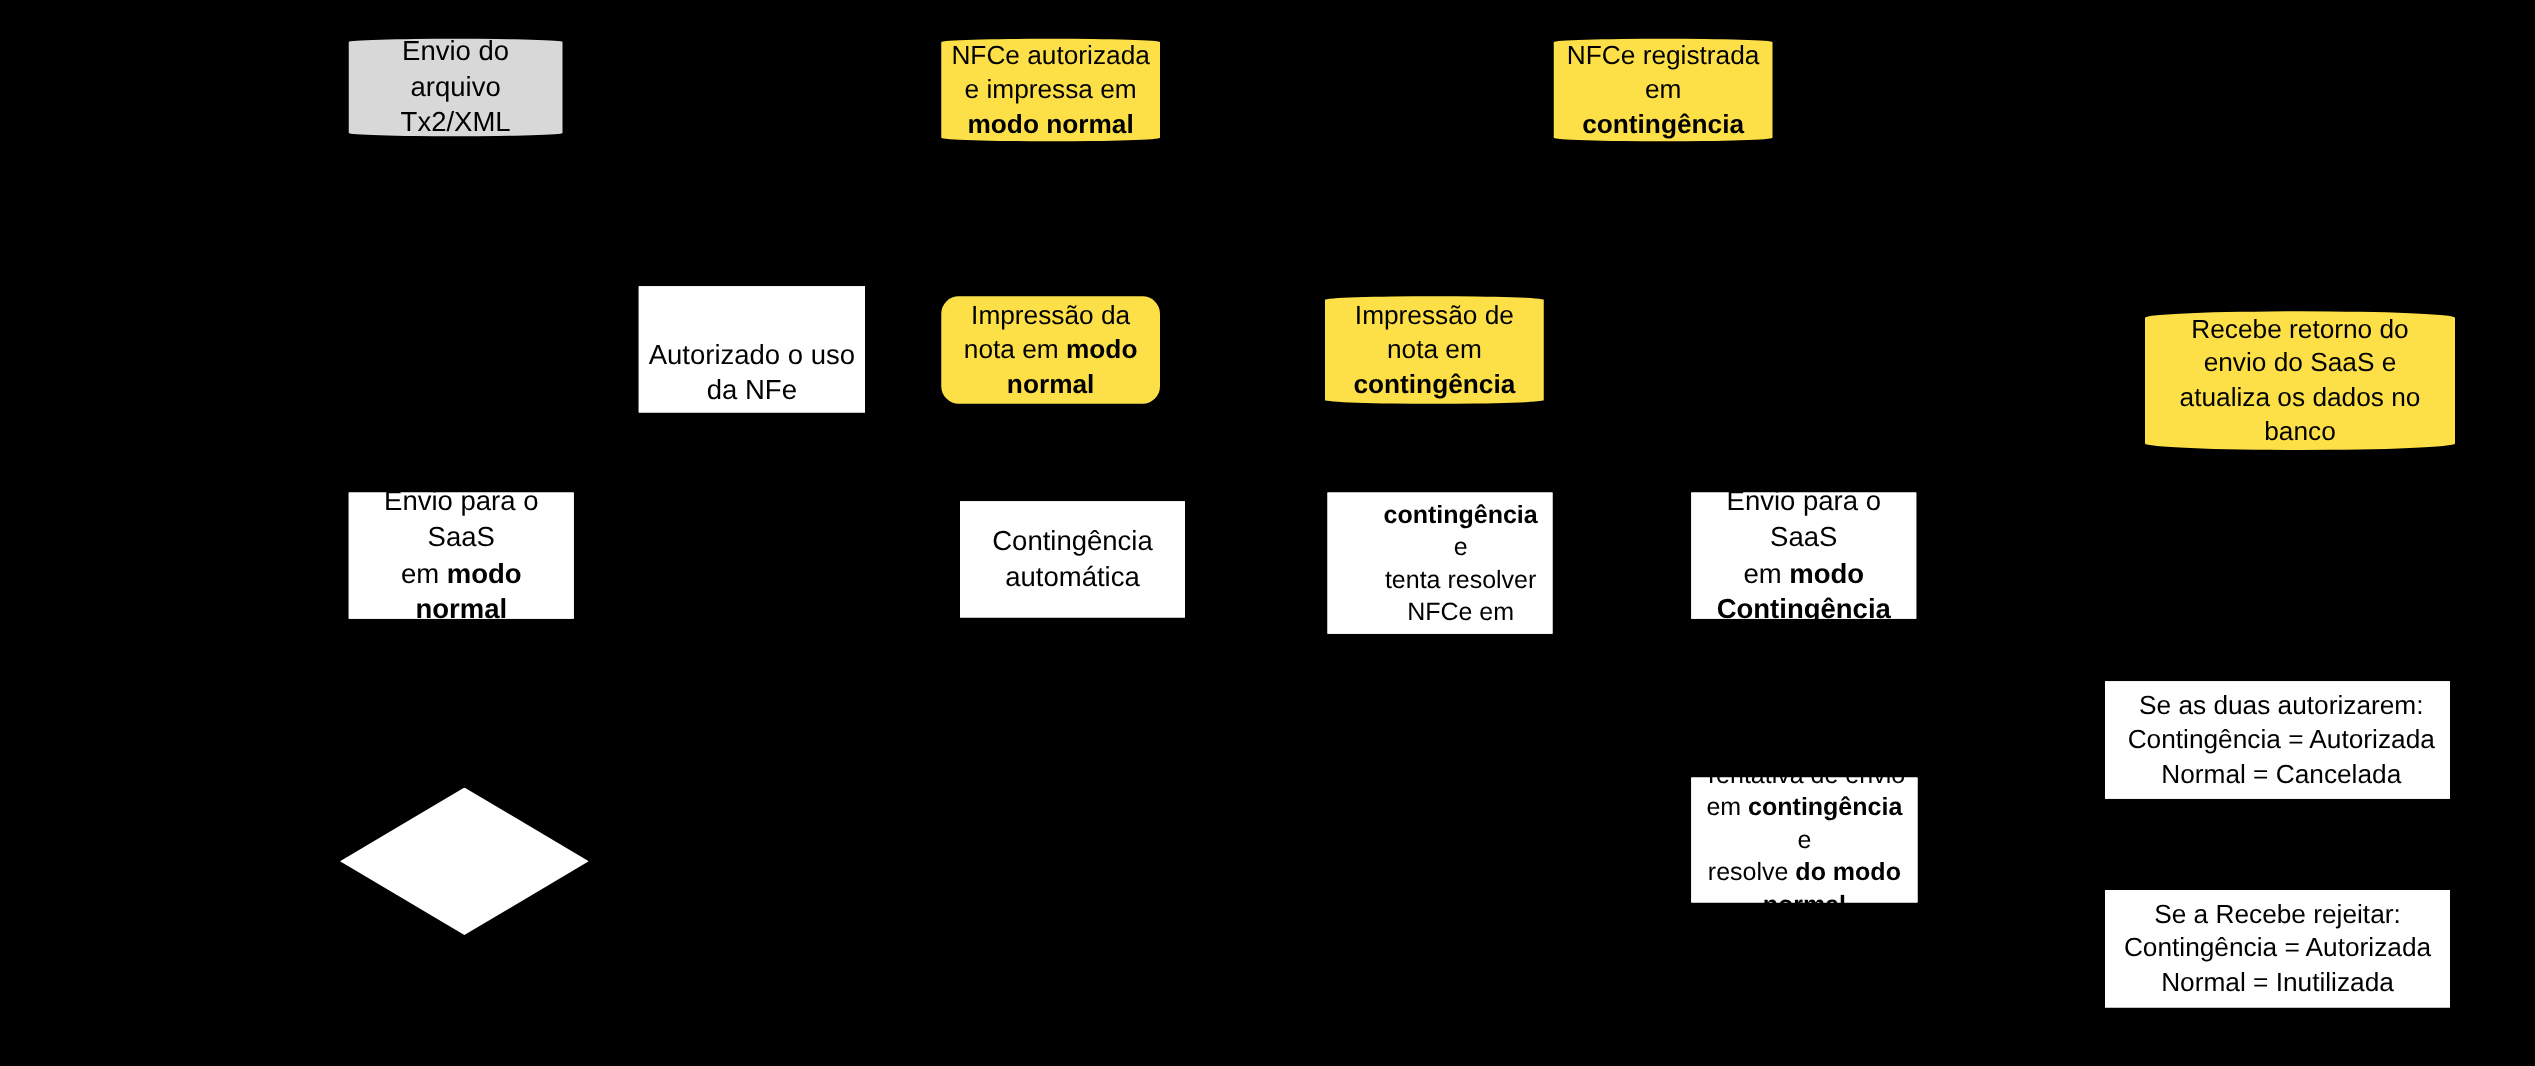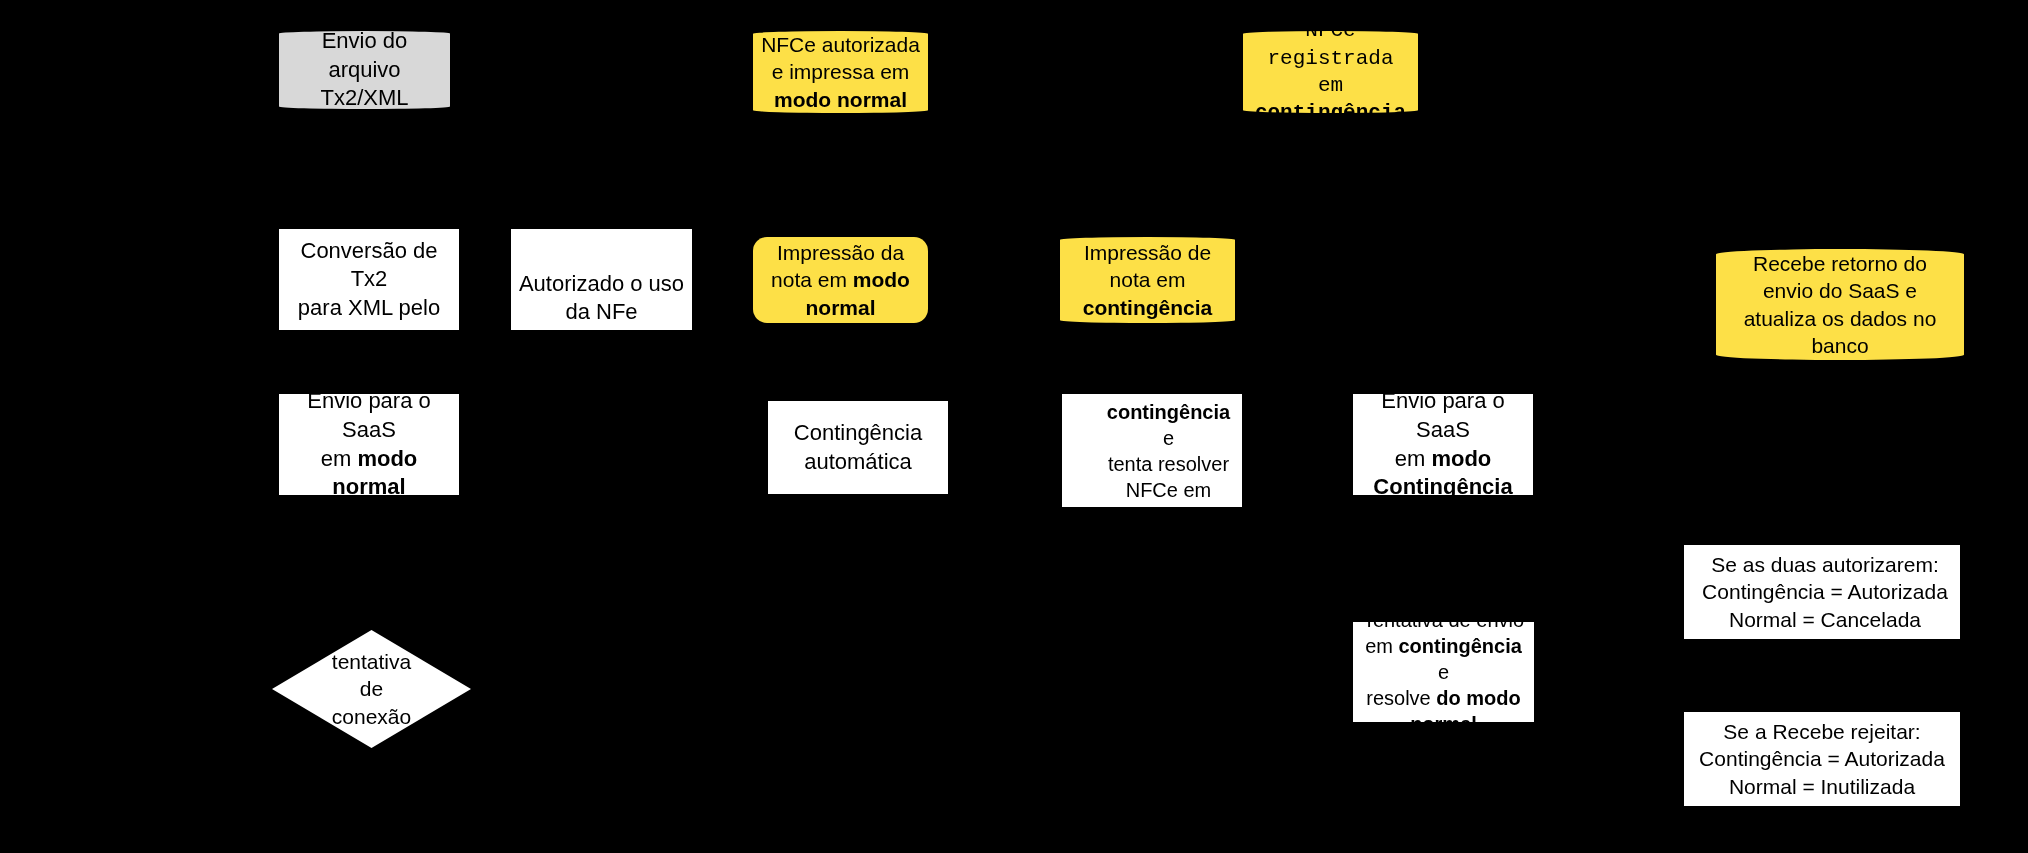--- a/index.html
+++ b/index.html
@@ -79,27 +79,24 @@
 <div id="canvas">
 
   <div class="node n-round grey" style="left:279px; top:31px; width:171px; height:78px; font-size:22px;">
     <span class="label"><span>Envio do arquivo</span><br><span>Tx2/XML</span></span>
   </div>
 
   <div class="node n-round red" style="left:753px; top:31px; width:175px; height:82px; font-size:21px;">
     <span class="label"><span>NFCe autorizada</span><br><span>e impressa em</span><br><b>modo normal</b></span>
   </div>
 
-  <div class="node n-round red" style="left:1243px; top:31px; width:175px; height:82px; font-size:21px;font-family:Liberation Mono, monospace;">
+  <div class="node n-round red" style="left:1243px; top:31px; width:175px; height:82px; font-size:21px;">
     <span class="label"><span>NFCe registrada</span><br><span>em</span><br><b>contingência</b></span>
   </div>
 
-  <div class="node n-process" style="left:279px; top:229px; width:180px; height:101px; font-size:22px;">
-    <span class="label"><span>Conversão de Tx2</span><br><span>para XML pelo</span></span>
-  </div>
 
   <div class="node n-process" style="left:511px; top:229px; width:181px; height:101px; font-size:22px;align-items:flex-end;">
     <span class="label"><span>Autorizado o uso</span><br><span>da NFe</span></span>
   </div>
 
   <div class="node n-round red" style="left:753px; top:237px; width:175px; height:86px; font-size:21px;border-radius:14px;">
     <span class="label"><span>Impressão da</span><br><span>nota em </span><b>modo</b><br><b>normal</b></span>
   </div>
 
   <div class="node n-round red" style="left:1060px; top:237px; width:175px; height:86px; font-size:21px;">
@@ -133,16 +130,15 @@
   <div class="node n-process" style="left:1353px; top:622px; width:181px; height:100px; font-size:20px;">
     <span class="label"><span>Tentativa de envio</span><br><span>em </span><b>contingência</b><span> e</span><br><span>resolve </span><b>do modo</b><br><b>normal</b></span>
   </div>
 
   <div class="node n-process" style="left:1684px; top:712px; width:276px; height:94px; font-size:21px;">
     <span class="label"><span>Se a Recebe rejeitar:</span><br><span>Contingência = Autorizada</span><br><span>Normal = Inutilizada</span></span>
   </div>
 
   <div class="node n-diamond" style="left:272px; top:630px; width:199px; height:118px; font-size:21px;">
     <span class="diamond-shape"></span>
-    <span class="label"><span>tentativa</span><br><span>de</span><br><span>conexão</span></span>
   </div>
 
 </div>
 
 </body></html>

